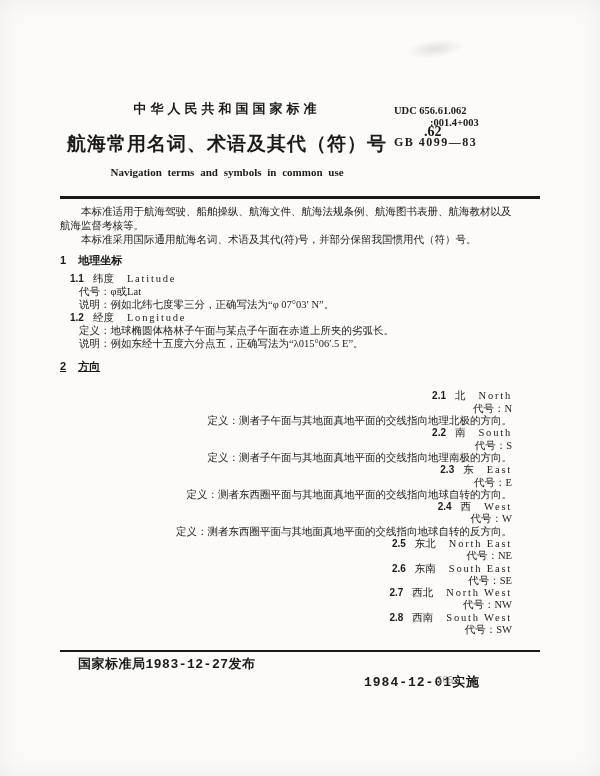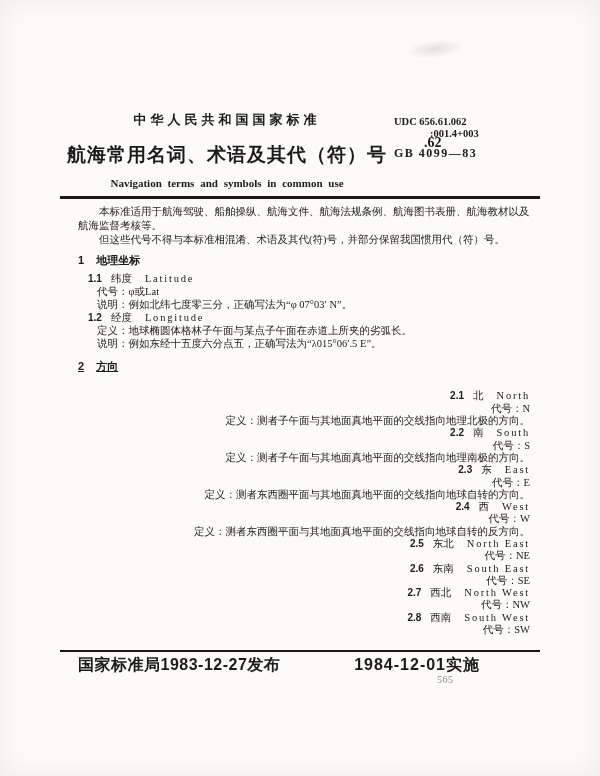--- a/index.html
+++ b/index.html
@@ -12,21 +12,21 @@
     font-family:"Liberation Serif","DejaVu Serif",serif;
     color:#1b1b1b;
     box-shadow: inset 0 0 28px rgba(110,105,95,0.10);
   }
   .smudge {
     position:absolute; left:405px; top:40px; width:60px; height:18px;
     background:radial-gradient(ellipse at center, rgba(90,90,90,0.16), rgba(90,90,90,0) 70%);
     transform:rotate(-7deg);
   }
   
-  .header { position:absolute; top:111px; left:62px; width:478px; display:flex; }
+  .header { position:absolute; top:100px; left:62px; width:478px; display:flex; }
   .header-left { width:330px; text-align:center; }
   .standard-label {
     font-family:"Liberation Sans","DejaVu Sans",sans-serif;
     font-weight:bold; font-size:13px; letter-spacing:4px; white-space:nowrap;
   }
   .title-cn {
     margin-top:13px;
     font-family:"Liberation Sans","DejaVu Sans",sans-serif;
     font-weight:bold; font-size:19px; letter-spacing:1px; white-space:nowrap;
   }
@@ -35,41 +35,41 @@
     margin-left:auto; width:146px; padding-top:5px;
     font-weight:bold; font-size:10.5px; line-height:11.5px;
   }
   .udc-l2 { padding-left:36px; }
   .udc-l3 { padding-left:30px; font-size:14px; line-height:8px; }
   .std-no { font-size:12px; letter-spacing:1.5px; margin-top:1px; white-space:nowrap; }
   
   .rule-top    { position:absolute; top:196px; left:60px; width:480px; height:2.5px; background:#191919; }
   .rule-bottom { position:absolute; top:650px; left:60px; width:480px; height:2px;   background:#1a1a1a; }
   
-  .content { position:absolute; top:205px; left:78px; width:452px; font-size:10.5px; line-height:13.8px; }
+  .content { position:absolute; top:205px; left:60px; width:452px; font-size:10.5px; line-height:13.8px; }
   .intro p { text-indent:2em; }
   .section-head {
     font-family:"Liberation Sans","DejaVu Sans",sans-serif;
     font-weight:bold; font-size:11px;
   }
   .sec1 .section-head { margin-top:8px; margin-bottom:5px; }
   .sec2 .section-head { margin-top:9px; margin-bottom:17px;text-decoration:underline; }
   .sec-no { margin-right:12px; }
   .items { margin-left:10px; }
   .sec1 .items { line-height:12.9px; }
   .sec2 .items { line-height:12.3px;text-align:right; }
   .ino { font-weight:bold; font-family:"Liberation Sans","DejaVu Sans",sans-serif; font-size:10px; }
   .tcn { margin-left:9px; }
   .ten { margin-left:13px; letter-spacing:1.8px; }
   .sub { padding-left:9px; }
   
   .footer {
     position:absolute; top:655px; left:78px; width:402px; display:flex;
-    font-family:Liberation Sans, sans-serif;
-    font-weight:bold; font-size:16px; letter-spacing:0.5px;
+    font-family:Liberation Mono, monospace;
+    font-weight:bold; font-size:13px; letter-spacing:0.5px;flex-direction:column;
   }
   .footer-right { margin-left:auto; letter-spacing:1px; }
   .page-no { position:absolute; top:674px; left:437px; font-size:10px; color:#8d8d86; letter-spacing:0.5px; }
 </style>
 </head>
 <body>
 
 <div class="page">
 
   <div class="smudge"></div>
@@ -87,21 +87,21 @@
       <div class="std-no">GB 4099—83</div>
     </div>
   </div>
 
   <div class="rule-top"></div>
 
   <div class="content">
 
     <div class="intro">
       <p>本标准适用于航海驾驶、船舶操纵、航海文件、航海法规条例、航海图书表册、航海教材以及航海监督考核等。</p>
-      <p>但这些代号不得与本标准相混淆、术语及其代(符)号，并部分保留我国惯用代（符）号。</p>
+      <p>本标准采用国际通用航海名词、术语及其代(符)号，并部分保留我国惯用代（符）号。</p>
     </div>
 
     <div class="section sec1">
       <div class="section-head">
         <span class="sec-no">1</span><span>地理坐标</span>
       </div>
       <div class="items">
 
         <div class="item">
           <div class="item-head">

